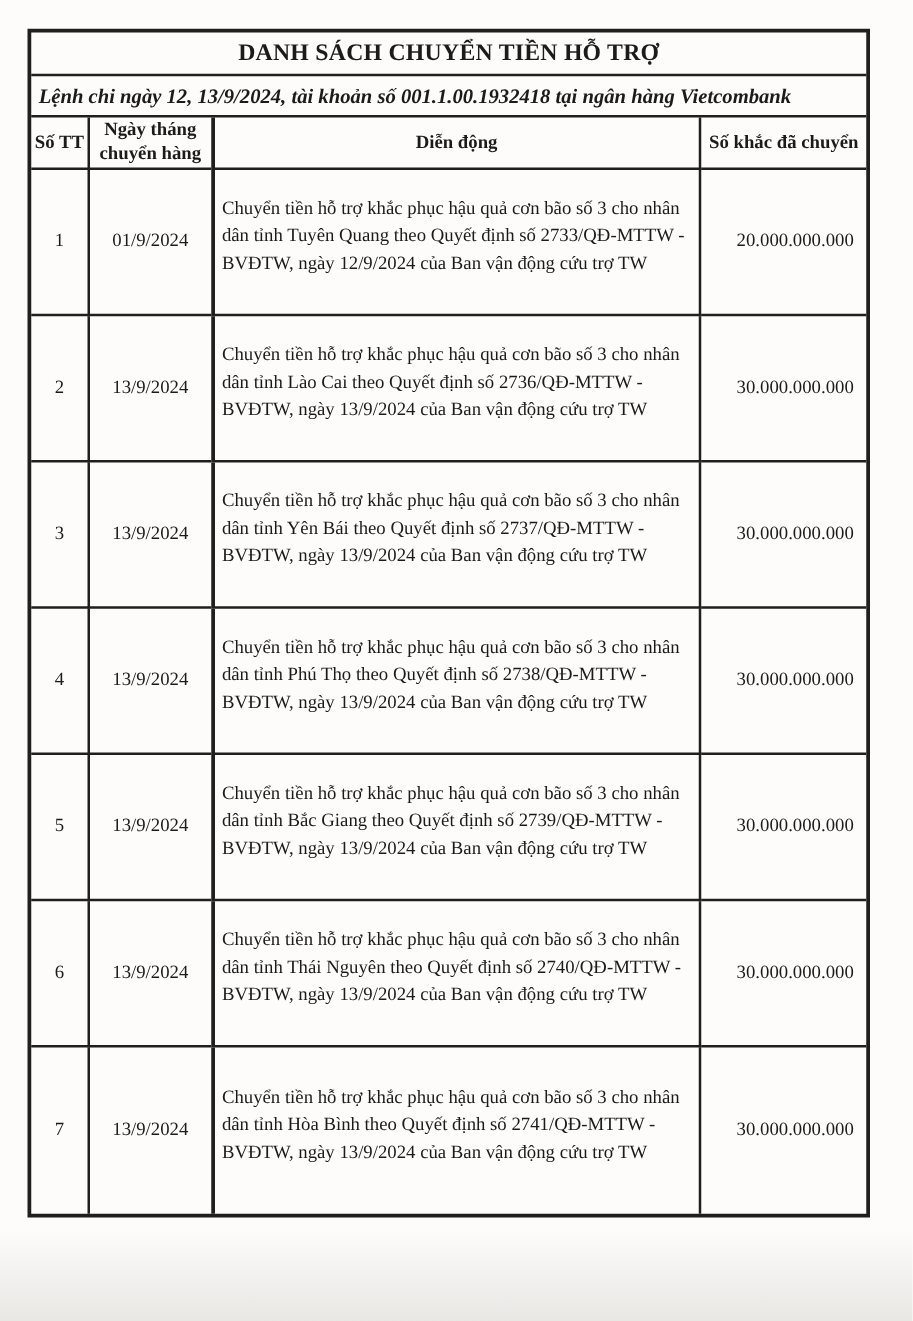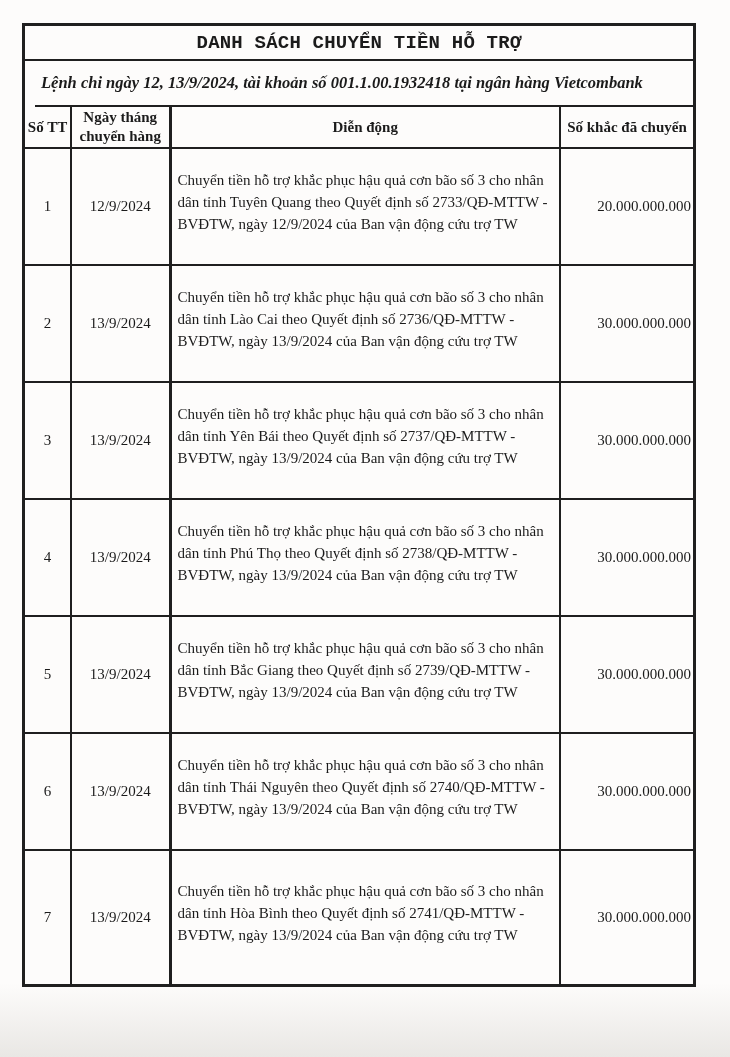--- a/index.html
+++ b/index.html
@@ -16,38 +16,36 @@
     position: absolute;
     left: 22px; top: 23px;
     width: 674px;
     border: 3px solid #1f1f1f;
     background: #fdfcfb;
   }
   .title-block {
     border-bottom: 2px solid #1f1f1f;
     text-align: center;
     padding: 3px 4px 2px 4px;
-    font-family: Liberation Mono, monospace;
   }
   .title-line {
     font-size: 19px;
     font-weight: bold;
     line-height: 28px;
     letter-spacing: 0.2px;
   }
   .subtitle-block {
     border-bottom: 2px solid #1f1f1f;
-    height: 46px;
+    height: 33px;
     display: flex;
     align-items: center;
     padding: 0 6px;
     font-size: 16.5px;
     font-weight: bold;
     font-style: italic;
-    margin-left: 10px;
   }
   table.transfer-table {
     width: 100%;
     border-collapse: collapse;
     border: hidden; 
     table-layout: fixed;
   }
   th, td {
     border: 2px solid #1f1f1f;
     font-size: 15px;
@@ -68,21 +66,21 @@
   tbody tr:last-child { height: 134px; }
   td.c-stt, td.c-date { text-align: center; }
   td.c-desc, th.h-desc { border-left-width: 3px; }
   td.c-desc {
     text-align: left;
     padding: 6px 6px 15px 6px;
     line-height: 22px;
   }
   td.c-amount {
     text-align: right;
-    padding-right: 2px;
+    padding-right: 10px;
   }
 </style>
 </head>
 <body>
 
 <div class="doc">
 
   <div class="title-block">
     <div class="title-line">DANH SÁCH CHUYỂN TIỀN HỖ TRỢ</div>
   </div>
@@ -100,21 +98,21 @@
       <tr>
         <th class="h-stt">Số TT</th>
         <th class="h-date">Ngày tháng chuyển hàng</th>
         <th class="h-desc">Diễn động</th>
         <th class="h-amount">Số khắc đã chuyển</th>
       </tr>
     </thead>
     <tbody>
   <tr>
     <td class="c-stt">1</td>
-    <td class="c-date">12/9/2024</td>
+    <td class="c-date">01/9/2024</td>
     <td class="c-desc">Chuyển tiền hỗ trợ khắc phục hậu quả cơn bão số 3 cho nhân dân tỉnh Tuyên Quang  theo Quyết định số 2733/QĐ-MTTW - BVĐTW, ngày 12/9/2024 của Ban vận động cứu trợ TW</td>
     <td class="c-amount">20.000.000.000</td>
   </tr>
 
   <tr>
     <td class="c-stt">2</td>
     <td class="c-date">13/9/2024</td>
     <td class="c-desc">Chuyển tiền hỗ trợ khắc phục hậu quả cơn bão số 3 cho nhân dân tỉnh Lào Cai  theo Quyết định số 2736/QĐ-MTTW - BVĐTW, ngày 13/9/2024 của Ban vận động cứu trợ TW</td>
     <td class="c-amount">30.000.000.000</td>
   </tr>

